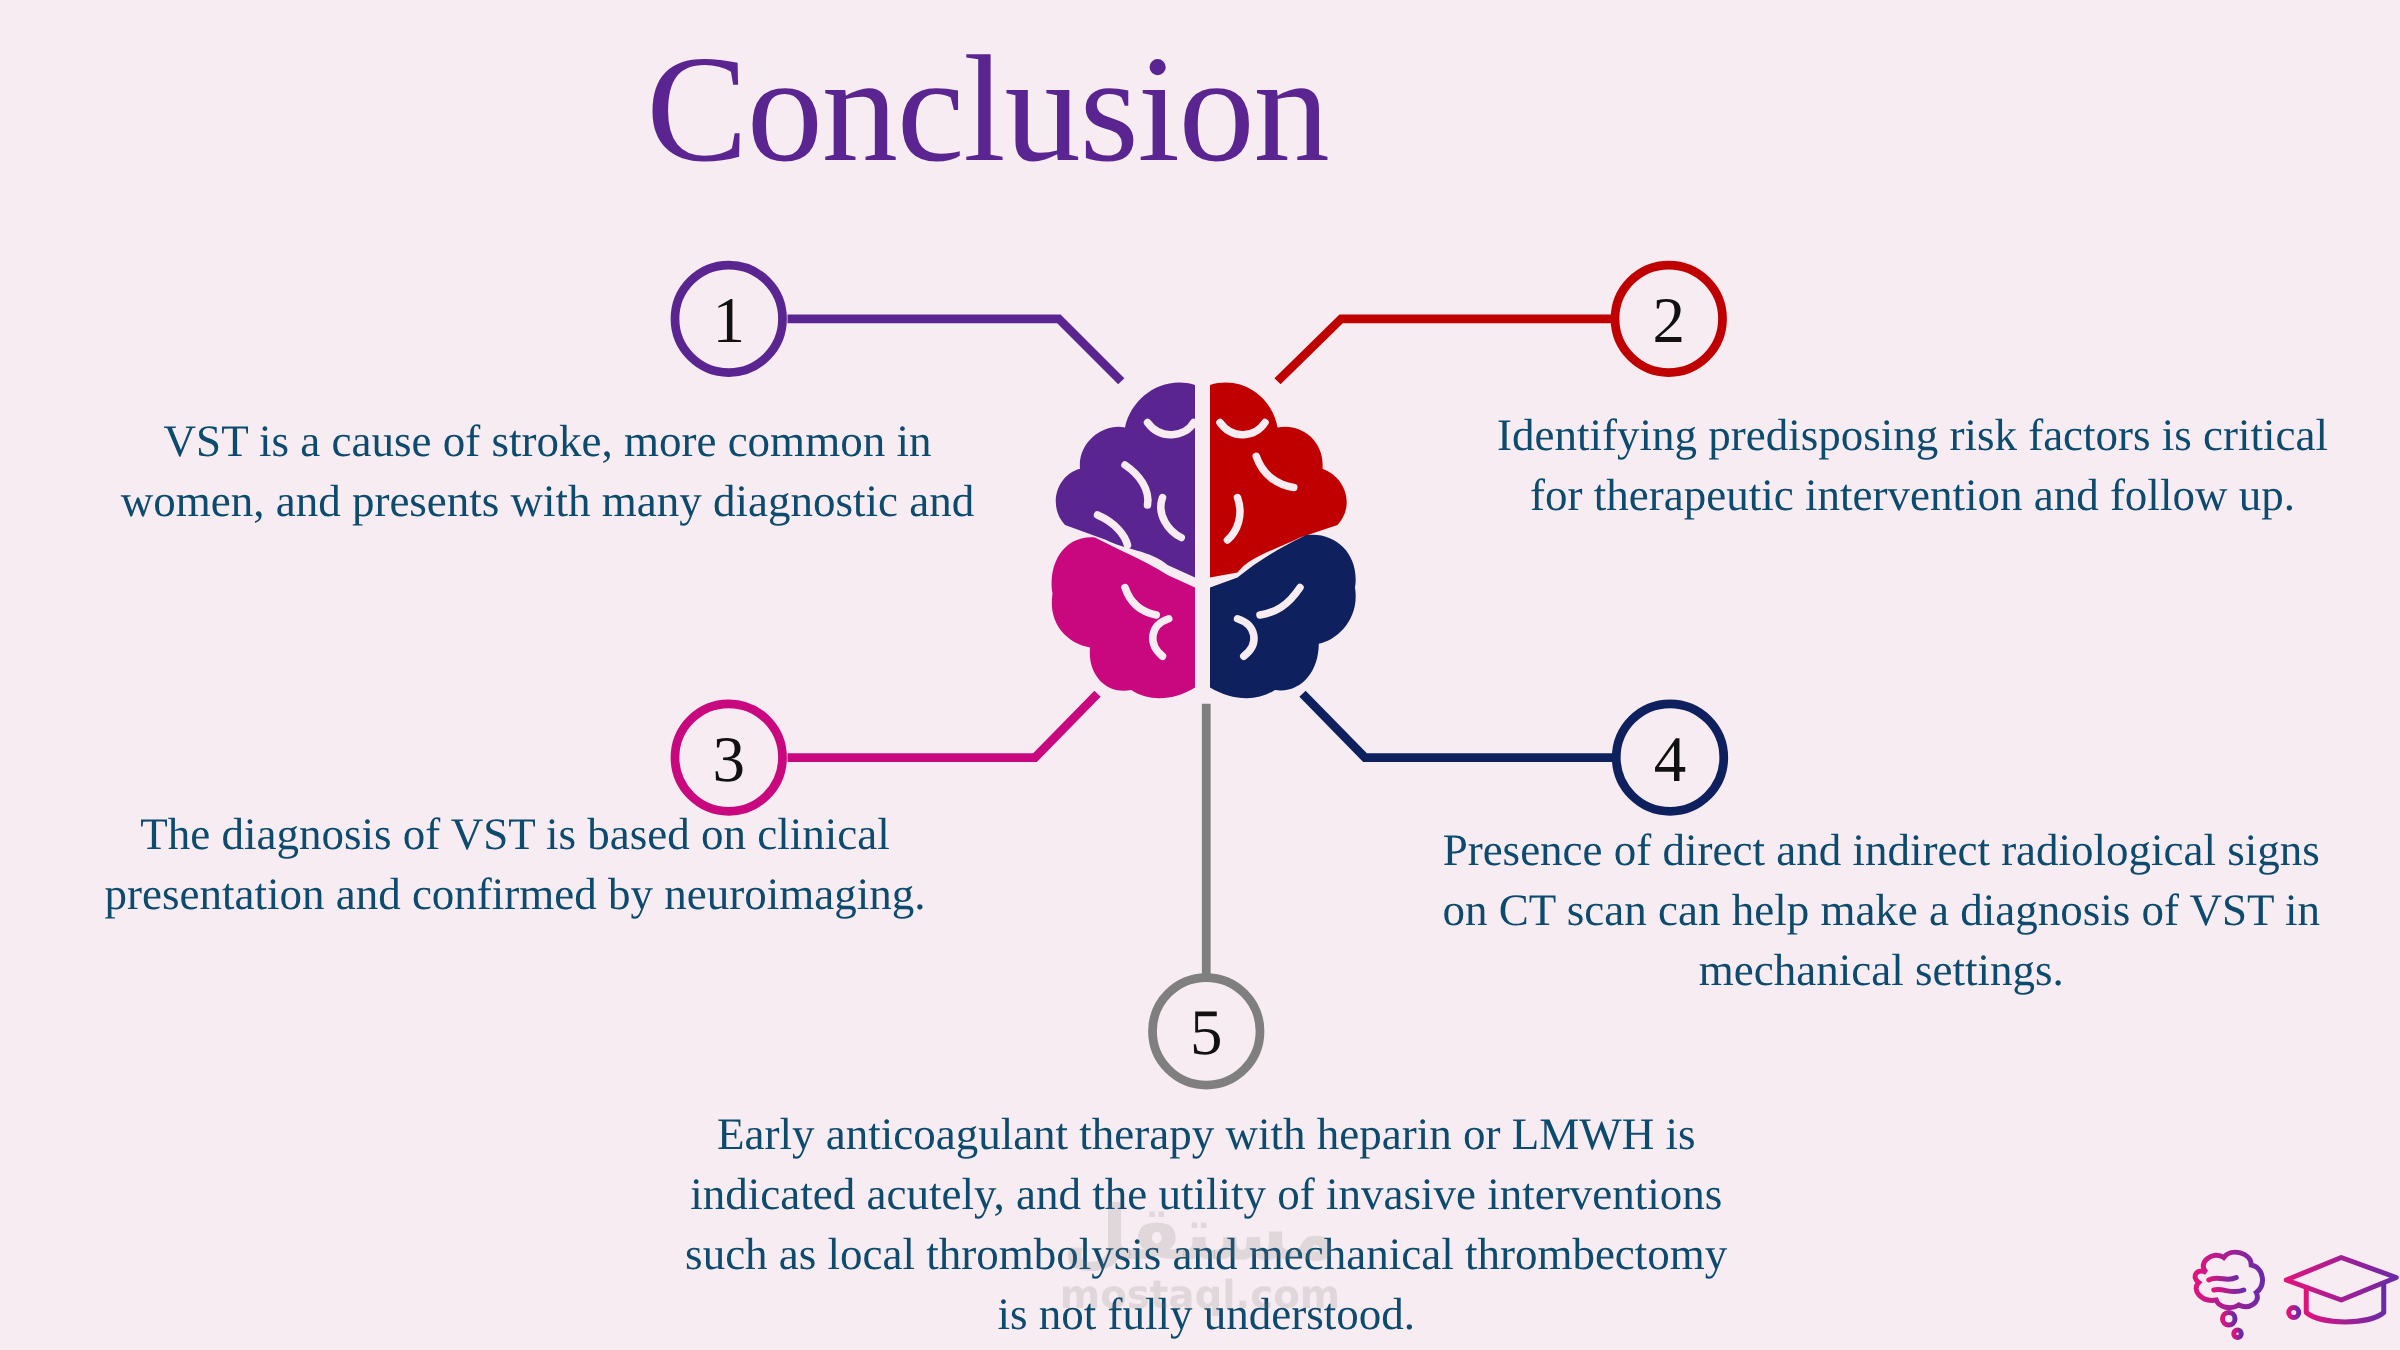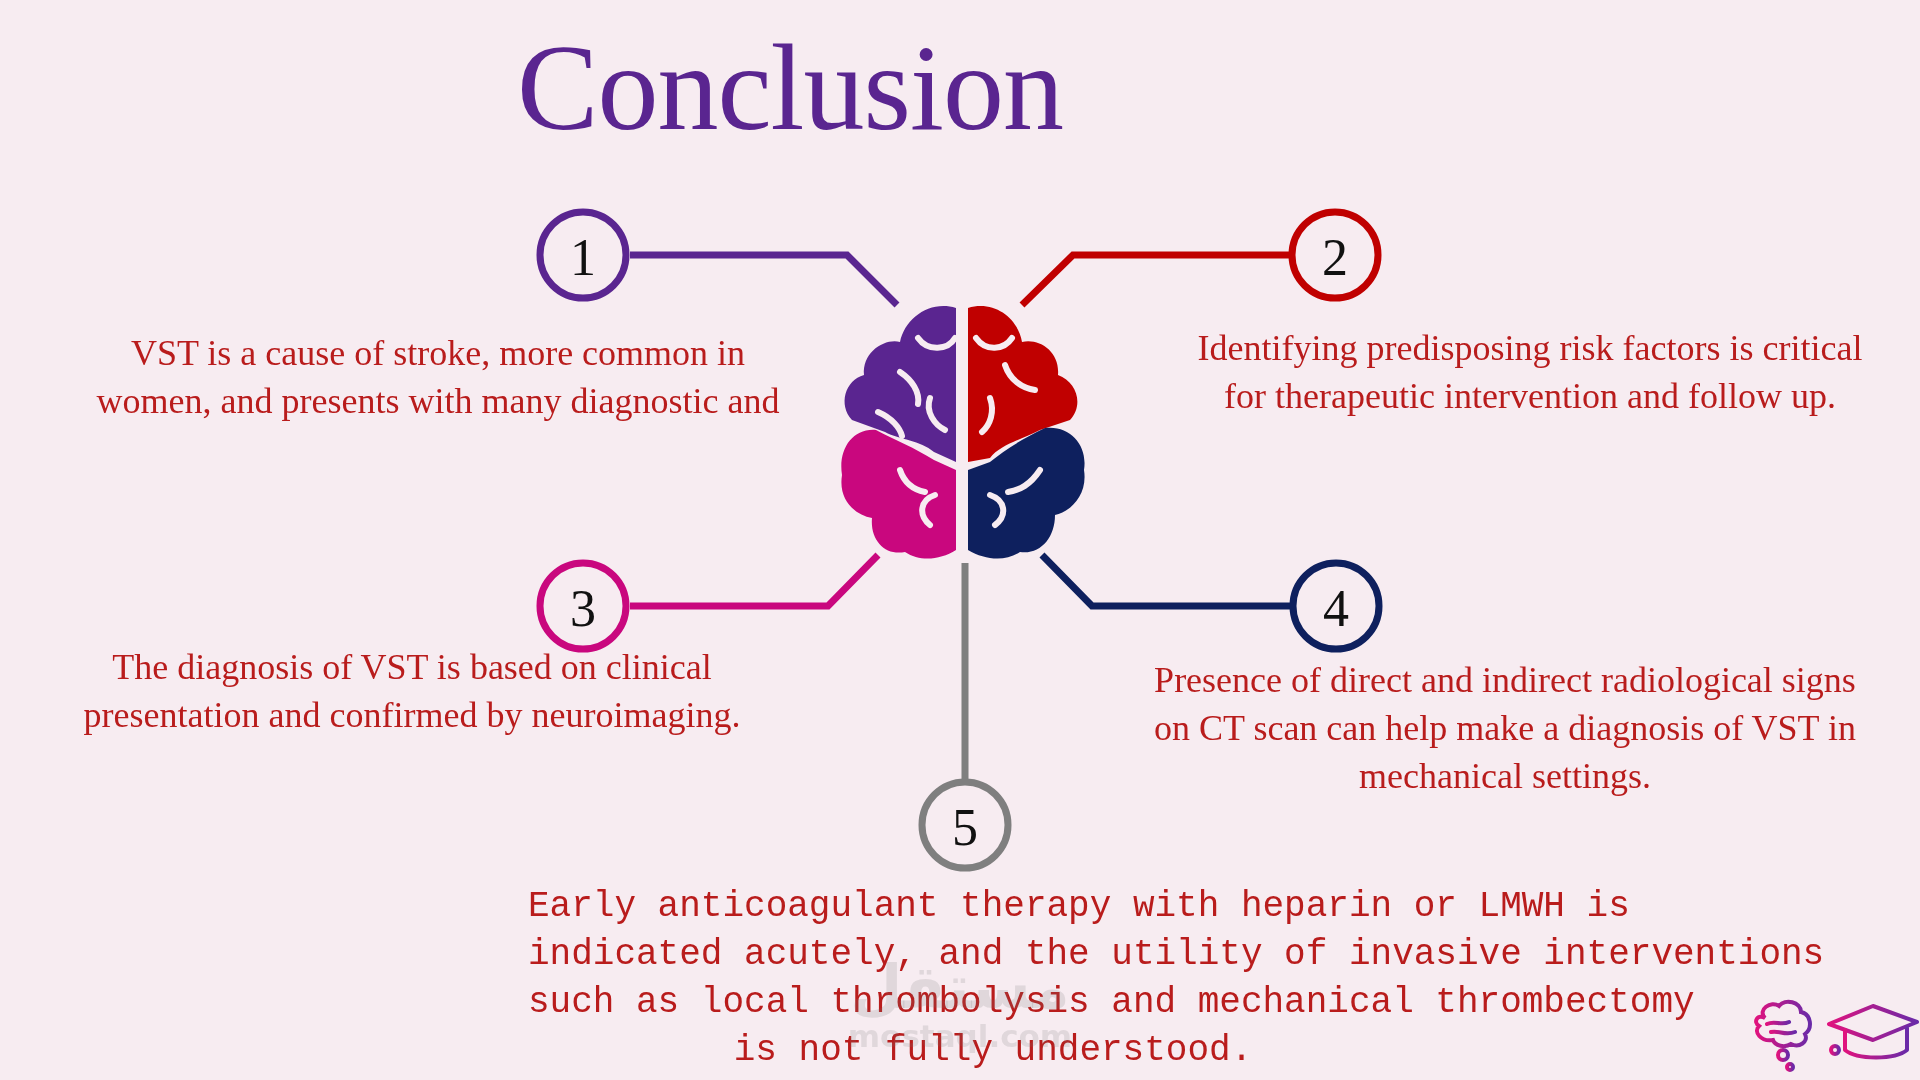--- a/index.html
+++ b/index.html
@@ -14,21 +14,21 @@
     font-size:122px; line-height:140px; color:#5A2590;
     letter-spacing:-1px;
   }
   svg#diagram { position:absolute; left:0; top:0; }
   .num {
     font-family:"Liberation Serif","DejaVu Serif",serif;
     font-size:52px; fill:#111; text-anchor:middle; dominant-baseline:central;
   }
   .block {
     position:absolute; text-align:center; font-size:36px; line-height:48px;
-    color:#b91c1c; white-space:nowrap;
+    color:#0c4a6e; white-space:nowrap;
   }
   .block span { display:block; }
   #watermark {
     position:absolute; left:820px; top:955px; width:280px; text-align:center;
     color:rgba(120,120,120,0.18); font-family:"DejaVu Sans",sans-serif;
     pointer-events:none;
   }
   #watermark .ar { font-size:60px; font-weight:bold; line-height:64px; display:block; }
   #watermark .en { font-size:31px; font-weight:bold; line-height:34px; display:block; }
   #logo { position:absolute; left:1745px; top:998px; }
@@ -112,21 +112,21 @@
   <span>The diagnosis of VST is based on clinical</span>
   <span>presentation and confirmed by neuroimaging.</span>
 </div>
 
 <div class="block" style="left:1110px; top:656px; width:790px;">
   <span>Presence of direct and indirect radiological signs</span>
   <span>on CT scan can help make a diagnosis of VST in</span>
   <span>mechanical settings.</span>
 </div>
 
-<div class="block" style="left:528px; top:883px; width:930px;font-family:Liberation Mono, monospace;">
+<div class="block" style="left:500px; top:883px; width:930px;">
   <span>Early anticoagulant therapy with heparin or LMWH is</span>
   <span>indicated acutely, and the utility of invasive interventions</span>
   <span>such as local thrombolysis and mechanical thrombectomy</span>
   <span>is not fully understood.</span>
 </div>
 
 <div id="watermark">
   <span class="ar">مستقل</span>
   <span class="en">mostaql.com</span>
 </div>

